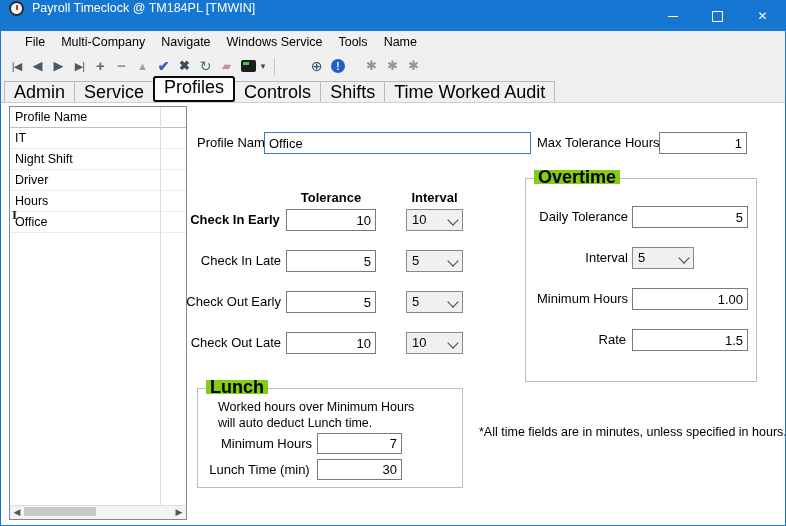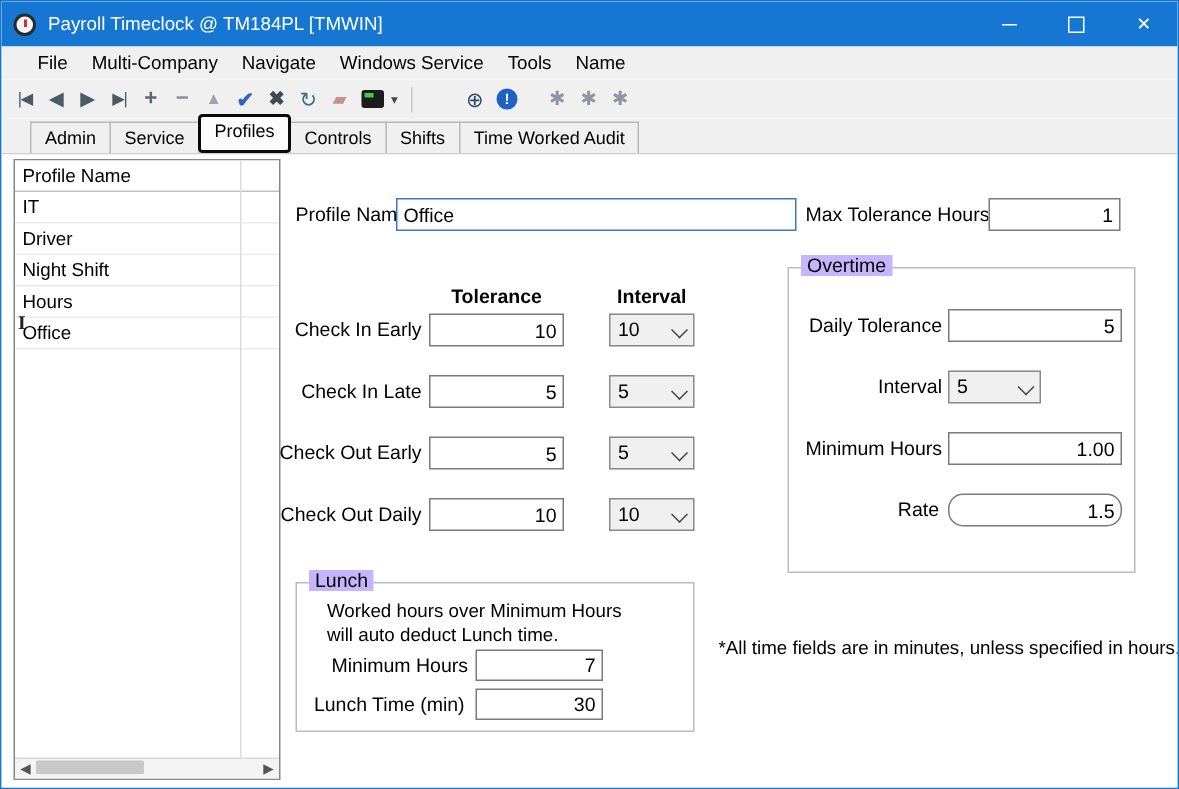--- a/index.html
+++ b/index.html
@@ -3,21 +3,21 @@
 <meta charset="utf-8">
 <style>
   html,body{margin:0;padding:0;background:#e8e8e8;}
   .window{
     position:relative;width:786px;height:526px;box-sizing:border-box;
     border:1px solid var(--titlebar_blue,#1577d2);
     font-family:"Liberation Sans",sans-serif;font-size:13px;color:#000;
     background:#fff;overflow:hidden;
   }
   
-  .titlebar{height:30px;background:var(--titlebar_blue,#1577d2);display:flex;align-items:center;color:#fff;}
+  .titlebar{height:30px;background:var(--titlebar_blue,#1577d2);display:flex;align-items:flex-start;color:#fff;}
   .app-icon{width:15px;height:15px;border-radius:50%;border:2px solid #2b2b2b;background:#f5f5f5;margin:0 8px 0 8px;position:relative;box-sizing:border-box;}
   .app-icon::after{content:"";position:absolute;left:5px;top:2px;width:2px;height:5px;background:#c0392b;}
   .title-text{font-size:12.5px;}
   .win-controls{margin-left:auto;display:flex;height:30px;}
   .win-btn{width:45px;height:30px;display:flex;align-items:center;justify-content:center;cursor:default;}
   .glyph-min{width:10px;height:1px;background:#fff;display:block;}
   .glyph-max{width:9px;height:9px;border:1px solid #fff;display:block;}
   .glyph-close{font-size:12px;color:#fff;line-height:1;}
   
   .menubar{height:22px;background:var(--chrome_gray,#f0f0f0);display:flex;align-items:center;padding-left:16px;font-size:12.5px;}
@@ -36,21 +36,21 @@
   .terminal-box{width:15px;height:12px;background:#1d1d1d;border-radius:2px;position:relative;margin:0 1px 0 4px;}
   .terminal-box::after{content:"";position:absolute;left:2px;top:2px;width:6px;height:3px;background:#3ecf3e;}
   .tb-caret{width:12px;color:#444;font-size:9px;}
   .tb-globe{color:#2e4d6b;font-size:14px;}
   .info-circle{width:14px;height:14px;border-radius:50%;background:#1f62c5;color:#fff;font-size:10px;font-weight:bold;display:flex;align-items:center;justify-content:center;margin:0 4px;}
   .tb-gear{color:#8c97a0;font-size:13px;}
   .tb-sep{width:1px;height:17px;background:#c6c6c6;margin:0 5px;}
   .tb-gap{width:12px;}
   .tb-gap-lg{width:26px;}
   
-  .tabs{height:23px;background:var(--chrome_gray,#f0f0f0);display:flex;align-items:flex-end;padding-left:19px;border-bottom:1px solid #cfcfcf;font-size:12px;}
+  .tabs{height:23px;background:var(--chrome_gray,#f0f0f0);display:flex;align-items:flex-end;padding-left:3px;border-bottom:1px solid #cfcfcf;font-size:18px;}
   .tab{height:20px;line-height:20px;padding:0 9px;background:#f0f0f0;border:1px solid #b9b9b9;border-bottom:none;margin-right:-1px;white-space:nowrap;}
   .tab.selected{height:22px;line-height:19px;background:#fcfcfc;border:2px solid var(--tab_border_black,#0a0a0a);border-radius:3px;z-index:2;position:relative;}
   
   .content{position:relative;height:424px;background:#fff;}
   
   .list-panel{position:absolute;left:8px;top:3px;width:178px;height:414px;border:1px solid #828790;background:#fff;box-sizing:border-box;font-size:12.5px;}
   .list-header{height:20px;line-height:20px;padding-left:5px;border-bottom:1px solid #c0c0c0;background:#fff;}
   .list-row{height:20px;line-height:20px;padding-left:5px;border-bottom:1px solid #ececec;position:relative;}
   .col-line{position:absolute;left:150px;top:0;width:1px;height:400px;background:#dcdcdc;}
   .ibeam{position:absolute;left:2px;top:100px;width:12px;height:16px;font-family:"Liberation Serif",serif;font-size:13px;font-weight:bold;color:#222;z-index:3;}
@@ -61,21 +61,21 @@
   
   .lbl{position:absolute;line-height:22px;font-size:13px;white-space:nowrap;}
   .tbox{position:absolute;height:22px;box-sizing:border-box;border:1px solid #7a7a7a;background:#fff;font-family:"Liberation Sans",sans-serif;font-size:13px;padding:0 4px;outline:none;}
   .tbox.num{text-align:right;}
   .tbox.focus{border:1px solid var(--focus_blue,#3b78c3);}
   .combo{position:absolute;height:22px;box-sizing:border-box;border:1px solid #8a8a8a;background:#f0f0f0;}
   .combo-val{position:absolute;left:5px;top:0;line-height:20px;font-size:13px;}
   .chev{position:absolute;right:5px;top:6px;width:7px;height:7px;border-right:1.6px solid #444;border-bottom:1.6px solid #444;transform:rotate(45deg);}
   .colhdr{position:absolute;font-weight:bold;font-size:13px;text-align:center;}
   .groupbox{position:absolute;border:1px solid #bcbcbc;box-sizing:border-box;}
-  .legend{position:absolute;top:-9px;left:8px;background:#c4b5fd;padding:0 4px;font-size:13px;line-height:14px;}
+  .legend{position:absolute;top:-9px;left:8px;background:#84cc16;padding:0 4px;font-size:18px;line-height:14px;font-weight:bold;}
   .glbl{position:absolute;line-height:22px;font-size:13px;text-align:right;white-space:nowrap;}
   .note{position:absolute;font-size:12.5px;white-space:nowrap;}
   .lunch-desc{position:absolute;left:20px;top:10px;font-size:12.5px;line-height:16px;}
 </style>
 </head>
 <body>
 
 <div class="window">
 
   <div class="titlebar">
@@ -134,64 +134,64 @@
     <span class="tab">Controls</span>
     <span class="tab">Shifts</span>
     <span class="tab">Time Worked Audit</span>
   </div>
 
   <div class="content">
 
     <div class="list-panel">
       <div class="list-header">Profile Name</div>
       <div class="list-row">IT</div>
+      <div class="list-row">Night Shift</div>
       <div class="list-row">Driver</div>
-      <div class="list-row">Night Shift</div>
       <div class="list-row">Hours</div>
       <div class="list-row">Office</div>
       <div class="col-line"></div>
       <span class="ibeam">I</span>
       <div class="hscroll">
         <span class="hs-arrow">◀</span>
         <span class="hs-thumb"></span>
         <span class="hs-track"></span>
         <span class="hs-arrow">▶</span>
       </div>
     </div>
 
     <span class="lbl" style="left:196px;top:29px;">Profile Name</span>
     <input class="tbox focus" style="left: 263px; top: 29px; width: 267px;" value="Office">
     <span class="lbl" style="left:536px;top:29px;width:116px;text-align:center;">Max Tolerance Hours</span>
     <input class="tbox num" style="left: 658px; top: 29px; width: 88px;" value="1">
 
     <span class="colhdr" style="left:285px;top:87px;width:90px;">Tolerance</span>
     <span class="colhdr" style="left:405px;top:87px;width:57px;">Interval</span>
 
-    <span class="lbl" style="left:188px;top:106px;width:92px;text-align:right;">Check In Early</span>
+    <span class="lbl" style="left:188px;top:106px;width:92px;text-align:center;font-weight:bold;">Check In Early</span>
     <input class="tbox num" style="left: 285px; top: 106px; width: 90px;" value="10">
     <div class="combo" style="left:405px;top:106px;width:57px;">
       <span class="combo-val">10</span>
         <span class="chev"></span>
     </div>
 
     <span class="lbl" style="left:188px;top:147px;width:92px;text-align:right;">Check In Late</span>
     <input class="tbox num" style="left: 285px; top: 147px; width: 90px;" value="5">
     <div class="combo" style="left:405px;top:147px;width:57px;">
       <span class="combo-val">5</span>
         <span class="chev"></span>
     </div>
 
     <span class="lbl" style="left:180px;top:188px;width:100px;text-align:right;">Check Out Early</span>
     <input class="tbox num" style="left: 285px; top: 188px; width: 90px;" value="5">
     <div class="combo" style="left:405px;top:188px;width:57px;">
       <span class="combo-val">5</span>
         <span class="chev"></span>
     </div>
 
-    <span class="lbl" style="left:180px;top:229px;width:100px;text-align:right;">Check Out Daily</span>
+    <span class="lbl" style="left:180px;top:229px;width:100px;text-align:right;">Check Out Late</span>
     <input class="tbox num" style="left: 285px; top: 229px; width: 90px;" value="10">
     <div class="combo" style="left:405px;top:229px;width:57px;">
       <span class="combo-val">10</span>
         <span class="chev"></span>
     </div>
 
     <div class="groupbox" style="left:524px;top:75px;width:232px;height:204px;">
       <span class="legend">Overtime</span>
 
       <span class="glbl" style="left:2px;top:27px;width:100px;">Daily Tolerance</span>
@@ -200,21 +200,21 @@
       <span class="glbl" style="left:2px;top:68px;width:100px;">Interval</span>
       <div class="combo" style="left:106px;top:68px;width:62px;">
         <span class="combo-val">5</span>
           <span class="chev"></span>
       </div>
 
       <span class="glbl" style="left:2px;top:109px;width:100px;">Minimum Hours</span>
       <input class="tbox num" style="left: 106px; top: 109px; width: 116px;" value="1.00">
 
       <span class="glbl" style="left:0;top:150px;width:100px;">Rate</span>
-      <input class="tbox num" style="left: 106px; top: 150px; width: 116px; border-radius: 10px;" value="1.5">
+      <input class="tbox num" style="left: 106px; top: 150px; width: 116px;" value="1.5">
     </div>
 
     <div class="groupbox" style="left:196px;top:285px;width:266px;height:100px;">
       <span class="legend">Lunch</span>
       <div class="lunch-desc">
         <div>Worked hours over Minimum Hours</div>
         <div>will auto deduct Lunch time.</div>
       </div>
       <span class="glbl" style="left:19px;top:44px;width:95px;">Minimum Hours</span>
       <input class="tbox num" style="left: 119px; top: 44px; width: 85px; height: 21px;" value="7">

